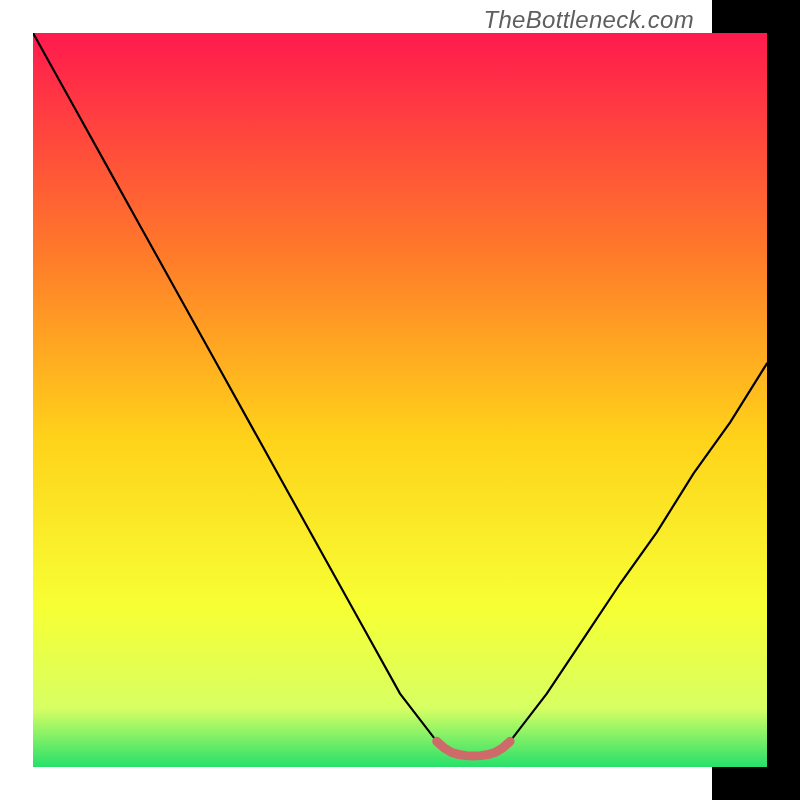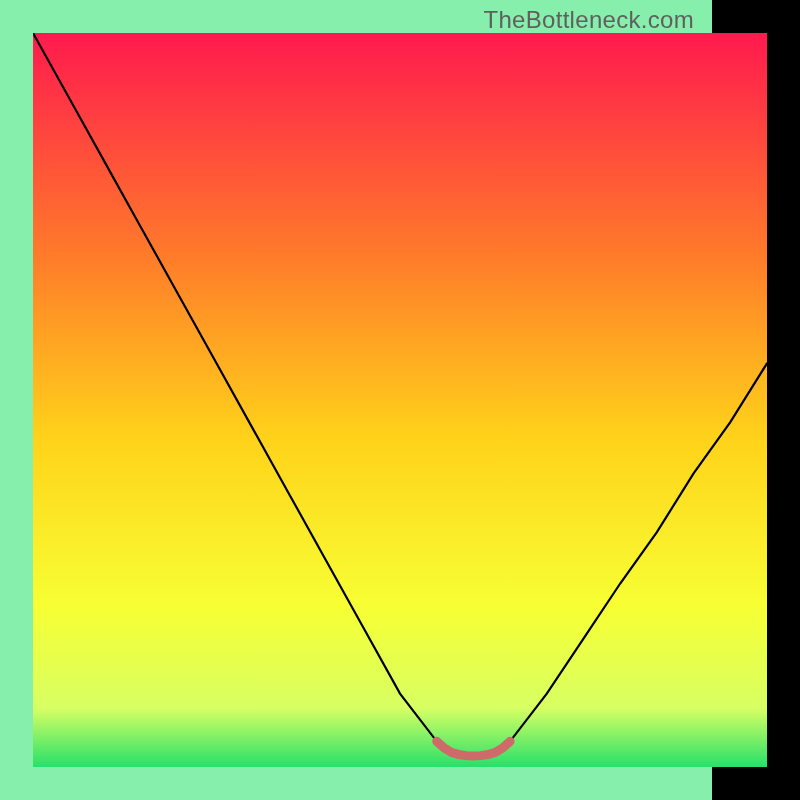--- a/index.html
+++ b/index.html
@@ -10,21 +10,22 @@
     background: #000;
     font-family: -apple-system, BlinkMacSystemFont, "Segoe UI", Arial, sans-serif;
     overflow: hidden;
   }
   .frame {
     position: absolute;
     top: 0;
     left: 0;
     width: 712px;
     height: 800px;
-    background: #86efac;
+    background: #ffffff;
+    font-style: italic;
   }
   .watermark {
     position: absolute;
     top: 6px;
     right: 18px;
     color: #5f5f5f;
     font-size: 24px;
     font-weight: 500;
     letter-spacing: 0.3px;
   }

